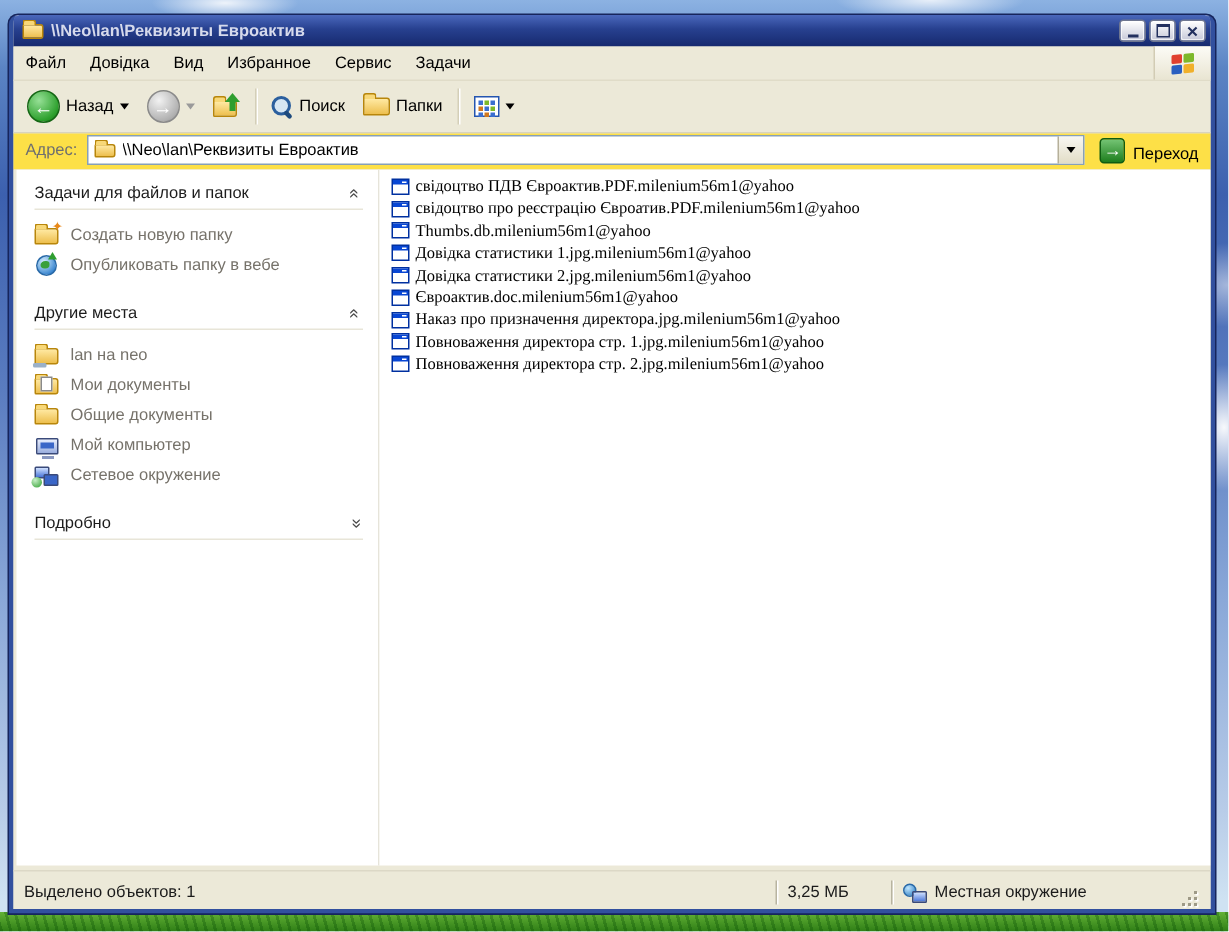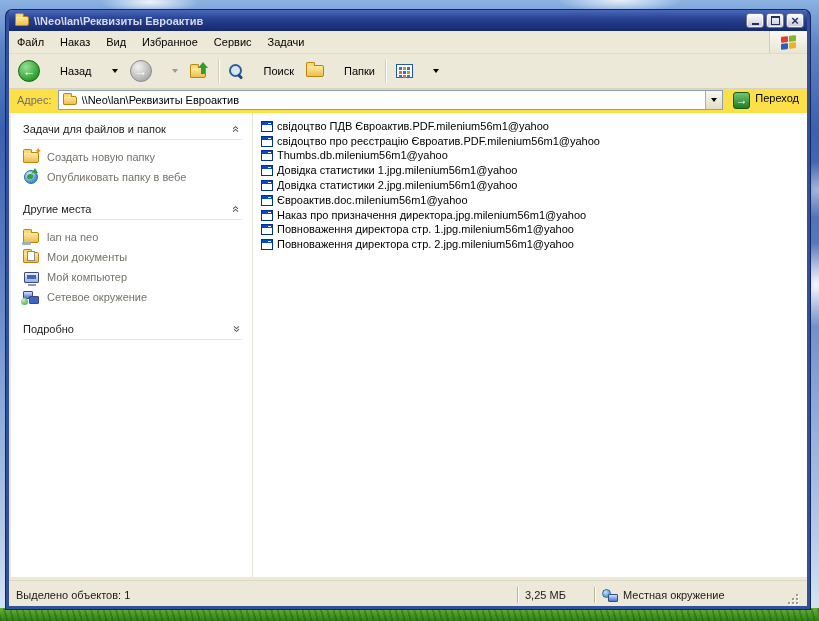--- a/index.html
+++ b/index.html
@@ -59,21 +59,21 @@
   }
   .win-flag { display:grid; grid-template-columns:7px 7px; grid-template-rows:6px 6px; gap:1px; transform:skewY(-6deg); }
   .win-flag i { border-radius:1px; }
   .win-flag i:nth-child(1){ background:#e0402f; }
   .win-flag i:nth-child(2){ background:#7db82a; }
   .win-flag i:nth-child(3){ background:#2a5fc0; }
   .win-flag i:nth-child(4){ background:#f0b02a; }
 
   
   .toolbar { height:35px; flex:0 0 35px; display:flex; align-items:center; padding:0 4px; gap:2px; background:#ece9d8; border-bottom:1px solid #d8d3bd; }
-  .tb-btn { display:flex; align-items:center; gap:20px; padding:0 5px; height:30px; border-radius:3px; font-size:11px; color:#000; }
+  .tb-btn { display:flex; align-items:center; gap:4px; padding:0 5px; height:30px; border-radius:3px; font-size:11px; color:#000; }
   .circle { width:22px; height:22px; border-radius:50%; display:flex; align-items:center; justify-content:center; }
   .circle.back { background:radial-gradient(circle at 35% 30%,#96e096,#2da02d 70%,#187018); border:1px solid #156615; }
   .circle.fwd  { background:radial-gradient(circle at 35% 30%,#f2f2f2,#b2b2b2 70%,#909090); border:1px solid #8a8a8a; }
   .circle::after { font-size:13px; font-weight:bold; color:#fff; }
   .circle.back::after { content:"\2190"; }
   .circle.fwd::after  { content:"\2192"; }
   .caret { width:0; height:0; border-left:3px solid transparent; border-right:3px solid transparent; border-top:4px solid #000; }
   .caret.dim { border-top-color:#9a9a9a; }
   .tb-sep { width:1px; height:24px; background:#d4cfb8; box-shadow:1px 0 0 #fff; margin:0 3px; }
 
@@ -94,21 +94,21 @@
   .icon-views::before { content:""; position:absolute; left:2px; top:2px; width:3px; height:3px; background:#3a6ed0;
     box-shadow:4px 0 0 #7db82a, 8px 0 0 #3a6ed0, 0 4px 0 #d07820, 4px 4px 0 #3a6ed0, 8px 4px 0 #7db82a, 0 8px 0 #3a6ed0, 4px 8px 0 #d07820, 8px 8px 0 #3a6ed0; }
 
   
   .addressbar { height:24px; flex:0 0 24px; display:flex; align-items:center; gap:6px; padding:0 4px 2px 8px; background:#fde047; }
   .addr-label { font-size:11px; color:#6f6f6f; }
   .addr-combo { flex:1; height:20px; background:#fff; border:1px solid #87a0b8; display:flex; align-items:center; gap:5px; padding-left:4px; }
   .addr-combo .folder { width:14px; height:9px; }
   .addr-value { font-size:11px; color:#000; flex:1; white-space:nowrap; overflow:hidden; }
   .addr-drop { width:17px; height:18px; align-self:center; display:flex; align-items:center; justify-content:center; background:linear-gradient(180deg,#f8f7f2,#e2ddc6); border-left:1px solid #b6b09a; }
-  .go-area { display:flex; align-items:flex-start; gap:5px; padding:0 4px; }
+  .go-area { display:flex; align-items:flex-end; gap:5px; padding:0 4px; }
   .go-icon { width:17px; height:17px; border-radius:3px; border:1px solid #0f5c12; background:linear-gradient(180deg,#74c474,#1e7e1e); display:flex; align-items:center; justify-content:center; }
   .go-icon::after { content:"\2192"; color:#fff; font-weight:bold; font-size:12px; }
   .go-label { font-size:11px; color:#000; }
 
   
   .content { flex:1; display:flex; background:#ece9d8; padding:0 0 3px 2px; overflow:hidden; }
   .sidebar { width:242px; background:#fff; padding:10px 10px 0 12px; border-right:1px solid #e6e4da; overflow:hidden; }
   .side-section { margin-bottom:16px; }
   .side-head { display:flex; align-items:flex-start; justify-content:space-between; font-size:11px; font-weight:normal; color:#1c1c1c; padding-right:2px; }
   .chev { display:inline-block; font-size:12px; color:#4a4a4a; transform:rotate(90deg); line-height:1; }
@@ -131,21 +131,21 @@
   .icon-computer::before { content:""; position:absolute; left:2px; top:2px; right:2px; bottom:3px; background:#3a66c8; }
   .icon-computer::after { content:""; position:absolute; left:3px; bottom:-4px; width:8px; height:2px; background:#8a98c0; }
   .icon-network { position:relative; width:16px; height:13px; }
   .icon-network .m1,.icon-network .m2 { position:absolute; width:10px; height:8px; border:1px solid #3a4a7a; background:#3a66c8; border-radius:1px; }
   .icon-network .m1 { left:0; top:0; background:linear-gradient(180deg,#cfe0ff,#4a76d8); }
   .icon-network .m2 { right:0; bottom:0; }
   .icon-network .g { position:absolute; left:-2px; bottom:-1px; width:7px; height:7px; border-radius:50%; background:radial-gradient(circle at 35% 30%,#c8f0c8,#2f9e2f); }
 
   
   .filelist { flex:1; background:#fff; padding:4px 0 0 8px; overflow:hidden; }
-  .file-row { display:flex; align-items:flex-end; gap:4px; height:14.8px; }
+  .file-row { display:flex; align-items:center; gap:4px; height:14.8px;font-family:Liberation Serif, serif; }
   .icon-winfile { flex:0 0 12px; width:12px; height:11px; background:#fff; border:1px solid #0030a0; position:relative; }
   .icon-winfile::before { content:""; position:absolute; top:0; left:0; right:0; height:3px; background:#0846d4; }
   .icon-winfile::after { content:""; position:absolute; top:1px; right:1px; width:3px; height:1px; background:#fff; }
   .file-name { font-size:11px; color:#000; white-space:nowrap; }
 
   
   .statusbar { height:26px; flex:0 0 26px; display:flex; align-items:stretch; background:#ece9d8; border-top:1px solid #dcd8c6; padding-top:3px; font-size:11px; color:#1a1a1a; }
   .sb-pane { display:flex; align-items:center; padding:0 7px; }
   .sb-pane.first { flex:1; }
   .sb-pane.size { width:76px; }
@@ -172,21 +172,21 @@
       <span class="title-text">\\Neo\lan\Реквизиты Евроактив</span>
       <span class="win-buttons">
         <span class="wbtn min"></span>
         <span class="wbtn max"></span>
         <span class="wbtn close"></span>
       </span>
     </div>
 
     <div class="menubar">
       <span class="menu-item">Файл</span>
-      <span class="menu-item">Наказ</span>
+      <span class="menu-item">Довідка</span>
       <span class="menu-item">Вид</span>
       <span class="menu-item">Избранное</span>
       <span class="menu-item">Сервис</span>
       <span class="menu-item">Задачи</span>
       <span class="logo-block">
         <span class="win-flag">
             <i></i>
             <i></i>
             <i></i>
             <i></i>
@@ -276,20 +276,26 @@
             <span class="si">
                 <span class="folder icon-shared"></span>
               </span>
             <span>lan на neo</span>
           </div>
           <div class="side-item">
             <span class="si">
                 <span class="folder icon-docs"></span>
               </span>
             <span>Мои документы</span>
+          </div>
+          <div class="side-item">
+            <span class="si">
+                <span class="folder"></span>
+              </span>
+            <span>Общие документы</span>
           </div>
           <div class="side-item">
             <span class="si">
                 <span class="icon-computer"></span>
               </span>
             <span>Мой компьютер</span>
           </div>
           <div class="side-item">
             <span class="si">
                 <span class="icon-network">

